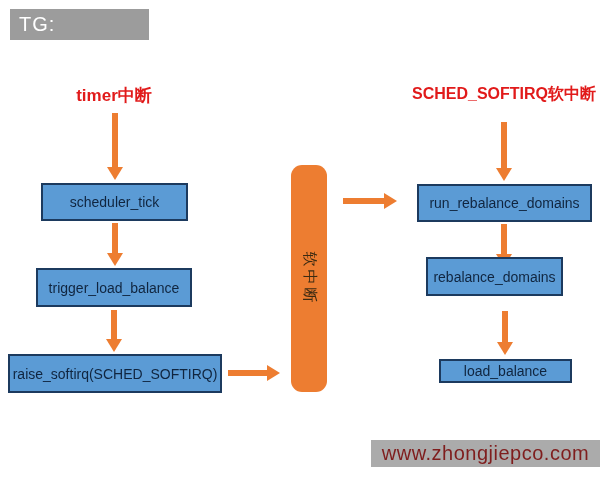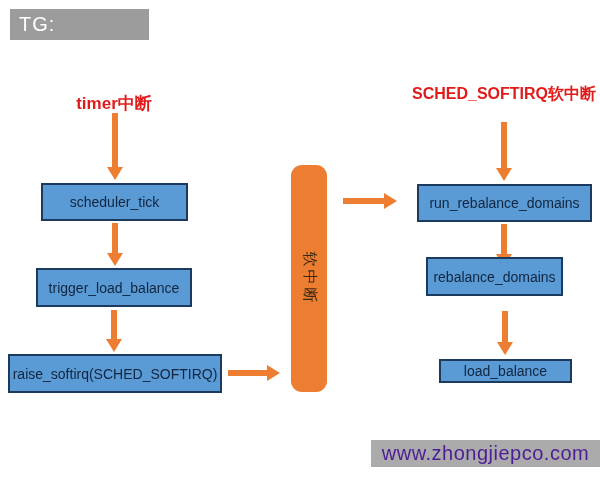--- a/index.html
+++ b/index.html
@@ -18,21 +18,21 @@
   }
   .badge{
     position:absolute;left:10px;top:9px;width:139px;height:31px;
     background:var(--badge-bg);color:#ffffff;font-size:20px;
     line-height:31px;padding-left:9px;box-sizing:border-box;letter-spacing:1px;
   }
   .hdr{
     position:absolute;color:var(--red);font-weight:700;text-align:center;
     font-size:17px;white-space:nowrap;
   }
-  .hdr.left{left:14px;top:92px;width:200px;}
+  .hdr.left{left:14px;top:84px;width:200px;}
   .hdr.right{left:394px;top:84px;width:220px;font-size:16px;}
   .node{
     position:absolute;background:var(--box-fill);border:2px solid var(--box-border);
     box-sizing:border-box;color:var(--box-text);font-size:14px;
     display:flex;align-items:center;justify-content:center;white-space:nowrap;
   }
   .softbar{
     position:absolute;left:291px;top:165px;width:36px;height:227px;
     background:var(--orange);border-radius:11px;
     display:flex;align-items:center;justify-content:center;
@@ -49,21 +49,21 @@
     border-top:13px solid var(--orange);
   }
   .ah{position:absolute;height:6px;background:var(--orange);}
   .ah::after{
     content:"";position:absolute;left:100%;top:-5px;width:0;height:0;
     border-top:8px solid transparent;border-bottom:8px solid transparent;
     border-left:13px solid var(--orange);
   }
   .watermark{
     position:absolute;left:371px;top:440px;width:229px;height:27px;
-    background:var(--wm-bg);color:#4c1d95;font-size:20px;font-weight:300;
+    background:var(--wm-bg);color:#7f1d1d;font-size:20px;font-weight:300;
     display:flex;align-items:center;justify-content:center;letter-spacing:0.5px;
   }
 </style>
 </head>
 <body>
 
 <div class="canvas">
 
   <div class="badge">TG: MYYJJPP</div>
 

